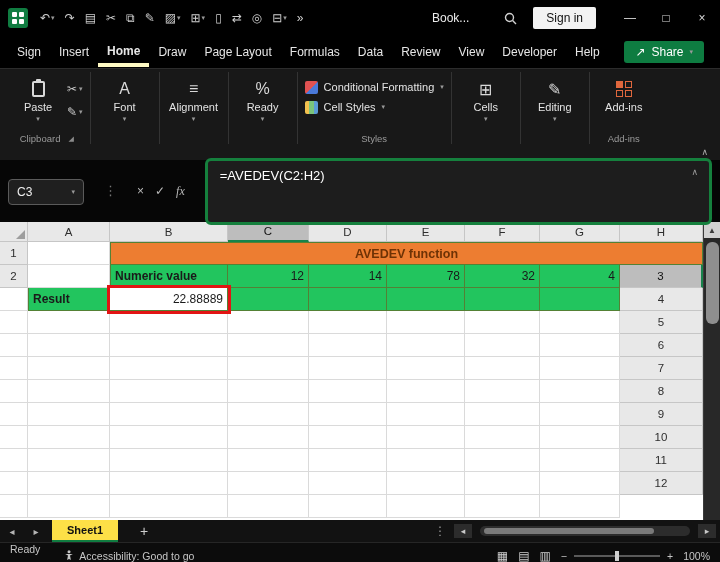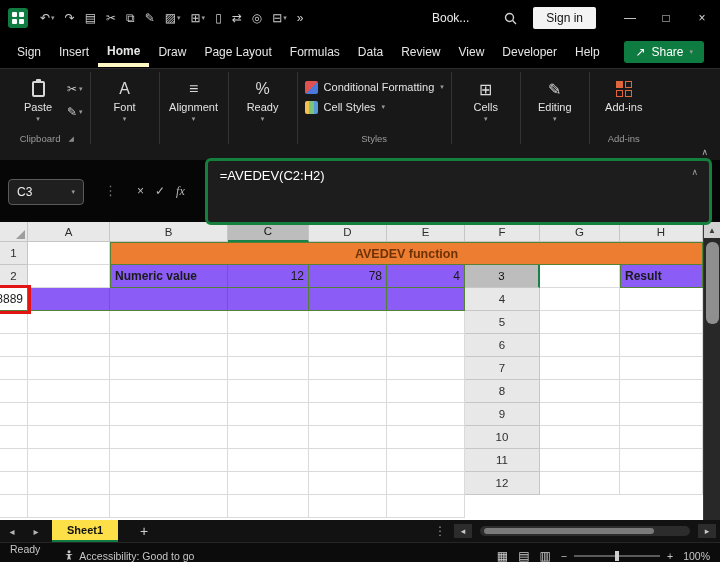--- a/index.html
+++ b/index.html
@@ -82,21 +82,21 @@
   .gh.sel{background:#BDBDBD;color:#111}
   .ch.sel{border-bottom:2px solid #17834b}
   .rh.sel{border-right:2px solid #17834b}
   .corner{position:relative}
   .tri{position:absolute;right:2px;bottom:2px;width:0;height:0;
     border-left:9px solid transparent;border-bottom:9px solid #9e9e9e}
   .gc{border-right:1px solid #DADADA;border-bottom:1px solid #DADADA;padding:0 4px;
     display:flex;align-items:center;overflow:hidden;white-space:nowrap;background:#fff}
   .gc.num{justify-content:flex-end}
   .gc.bold{font-weight:700}
-  .gc.green{background:#8b5cf6;border-right:1px solid #538135;border-bottom:1px solid #538135}
+  .gc.green{background:#22c55e;border-right:1px solid #538135;border-bottom:1px solid #538135}
   .gc.bl{border-left:1px solid #538135}
   .title-cell{grid-column:3/10;background:#ED7D31;border:1px solid #538135;
     justify-content:center;font-weight:700;color:#6E3205;font-size:12.5px}
   .result-cell{position:relative;box-shadow:0 0 0 3px #E21414;z-index:3;
     border-right:1px solid #538135;border-bottom:1px solid #538135}
   .vscroll{width:17px;background:#282828;display:flex;flex-direction:column;
     align-items:center;border-left:1px solid #3a3a3a}
   .varrow{width:17px;height:16px;background:#d2d2d2;color:#3c3c3c;font-size:8px;
     display:flex;align-items:center;justify-content:center}
   .vthumb{width:13px;height:82px;background:#8f8f8f;border-radius:6px;margin-top:4px}
@@ -351,21 +351,23 @@
       <div class="gh ch">H</div>
 
       <div class="gh rh">1</div>
       <div class="gc"></div>
       <div class="gc title-cell">AVEDEV function</div>
 
       <div class="gh rh">2</div>
       <div class="gc"></div>
       <div class="gc green bold bl">Numeric value</div>
       <div class="gc green num">12</div>
+      <div class="gc green num">14</div>
       <div class="gc green num">78</div>
+      <div class="gc green num">32</div>
       <div class="gc green num">4</div>
 
       <div class="gh rh sel">3</div>
       <div class="gc"></div>
       <div class="gc green bold bl">Result</div>
       <div class="gc num result-cell">22.88889</div>
       <div class="gc green"></div>
       <div class="gc green"></div>
       <div class="gc green"></div>
       <div class="gc green"></div>

